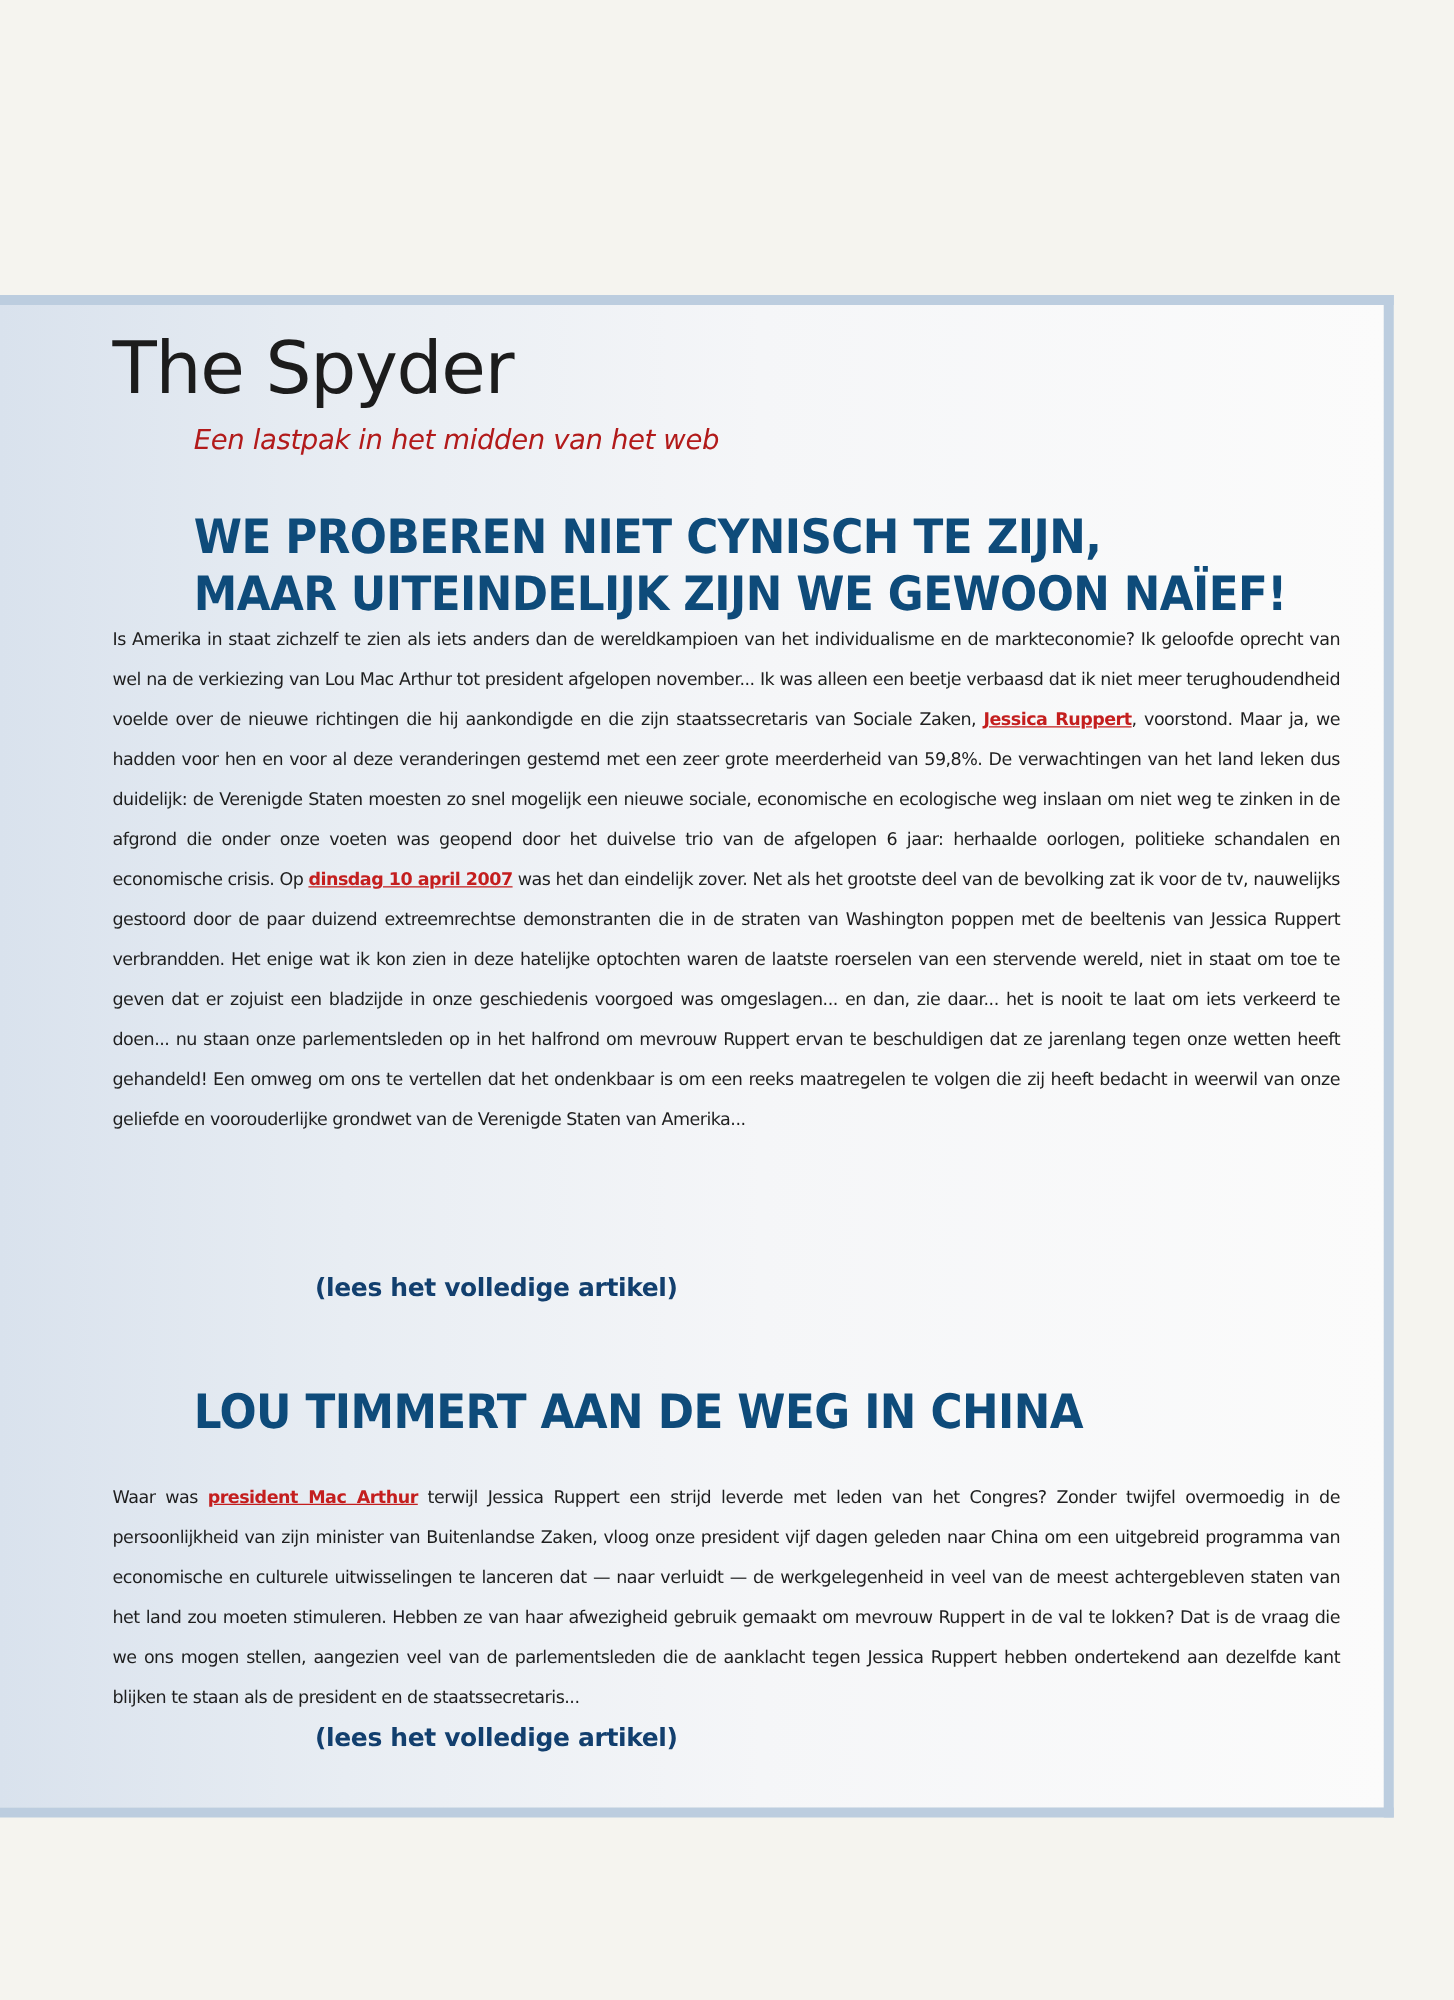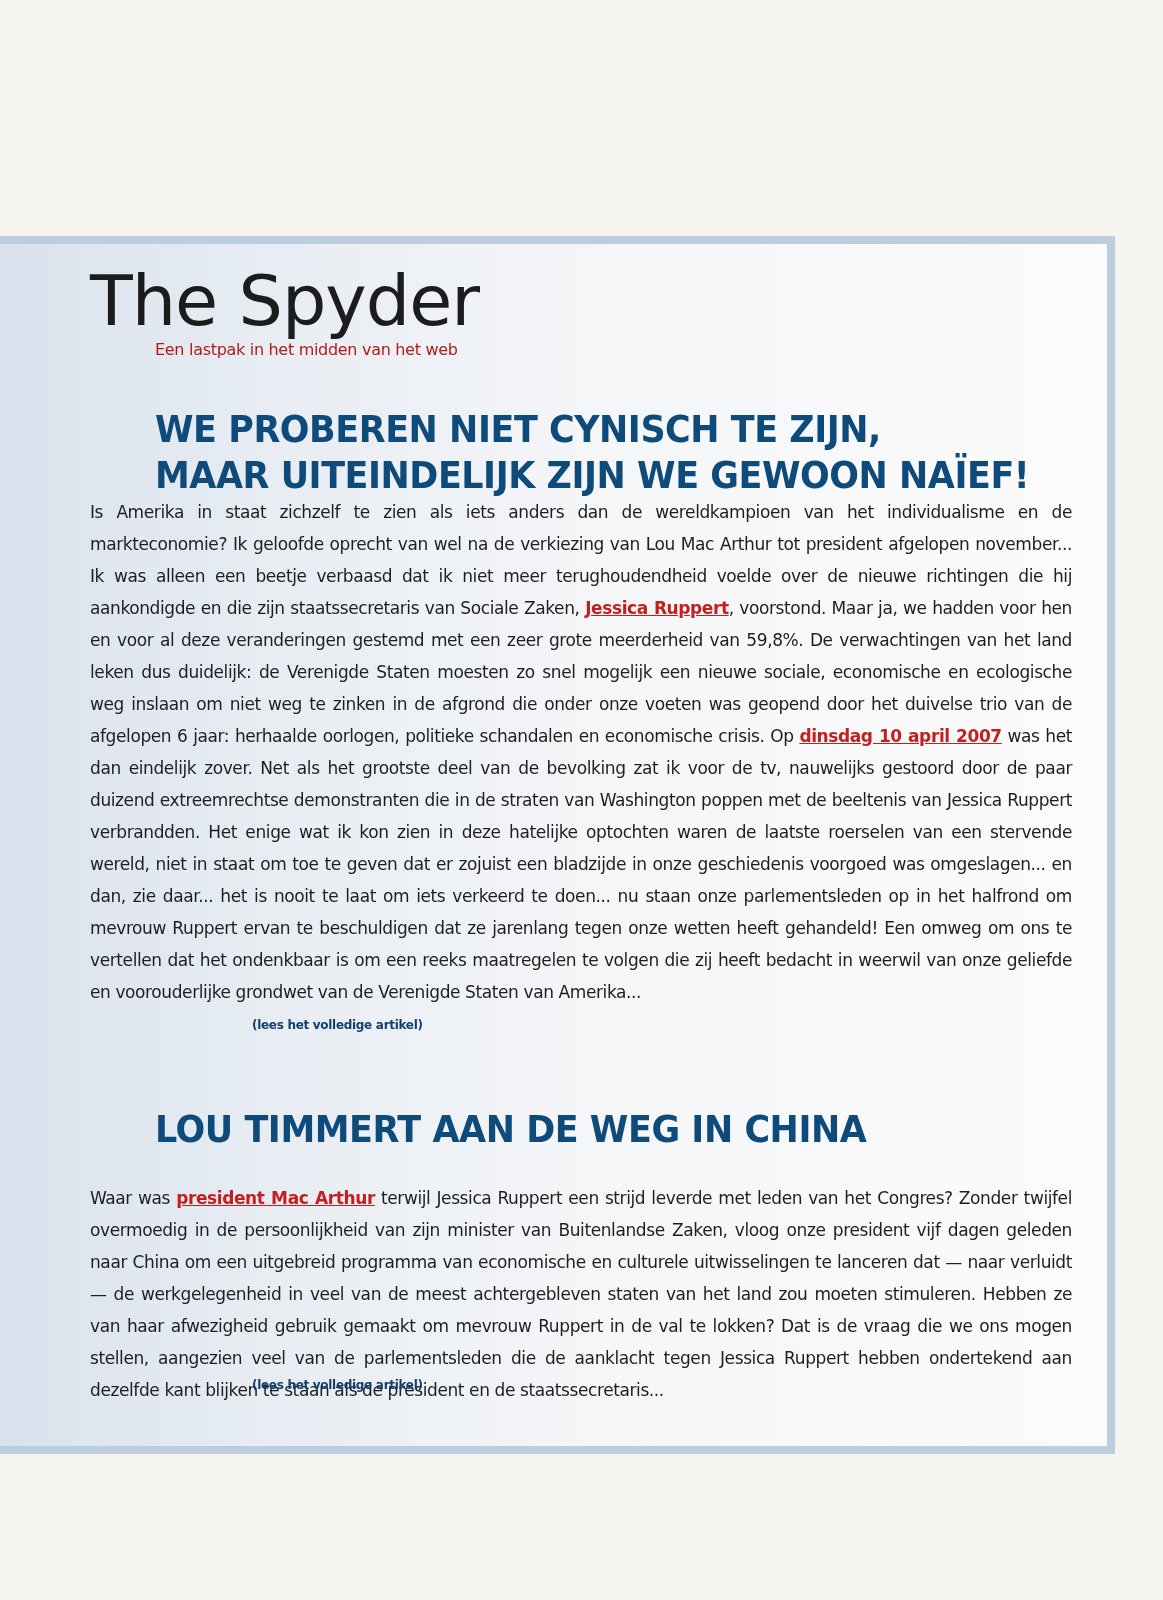--- a/index.html
+++ b/index.html
@@ -9,43 +9,43 @@
   }
   .frame {
     position:absolute; left:0; top:236px; width:1107px; height:1202px;
     border-top:8px solid #bccddf; border-right:8px solid #bccddf; border-bottom:8px solid #bccddf;
     background: linear-gradient(90deg, #d9e2ed 0%, #e8edf3 25%, #f5f6f8 55%, #fbfbfb 100%);
     box-sizing:content-box;
   }
   .inner { position:absolute; left:0; top:0; right:0; bottom:0; }
   .site-title {
     position:absolute; left:90px; top:16px; margin:0;
-    font-family:"DejaVu Sans", sans-serif; font-weight:normal; font-size:70px; color:#1c1c1c; letter-spacing:-1px;
+    font-family:"DejaVu Sans", sans-serif; font-weight:normal; font-size:58px; color:#1c1c1c; letter-spacing:-1px;
   }
   .tagline {
     position:absolute; left:155px; top:96px; margin:0;
-    font-size:16px; color:#b21a1a; font-family:"DejaVu Sans", sans-serif; letter-spacing:-0.3px;
+    font-style:italic; font-size:22px; color:#b21a1a; font-family:"DejaVu Sans", sans-serif; letter-spacing:-0.3px;
   }
   .headline {
     position:absolute; left:155px; margin:0; color:#0e4b7a;
     font-family:"DejaVu Sans", sans-serif; font-weight:bold; font-size:38px; line-height:46px;
     letter-spacing:-0.5px; transform-origin:left top;
   }
   .h1 { top:162px; transform:scaleX(0.92); }
   .h2 { top:862px; transform:scaleX(0.92); }
   .body-text {
     position:absolute; left:90px; width:982px; margin:0;
-    font-family:"DejaVu Sans", sans-serif; font-size:17px; line-height:32px; color:#1e1e1e;
+    font-family:"DejaVu Sans", sans-serif; font-size:14px; line-height:32px; color:#1e1e1e;
     text-align:justify; letter-spacing:-0.4px;
   }
   .b1 { top:252px; }
   .b2 { top:938px; }
   .body-text a { color:#c41e1e; font-weight:bold; text-decoration:underline; }
   .readmore {
-    position:absolute; left:252px; margin:0; color:#123f6e; font-weight:bold; font-size:12px;
+    position:absolute; left:252px; margin:0; color:#123f6e; font-weight:bold; font-size:20px;
     font-family:"DejaVu Sans", sans-serif; letter-spacing:-0.3px; cursor:pointer;
   }
   .r1 { top:774px; }
   .r2 { top:1134px; }
 </style>
 </head>
 <body>
 
 <div class="frame">
   <div class="inner">

